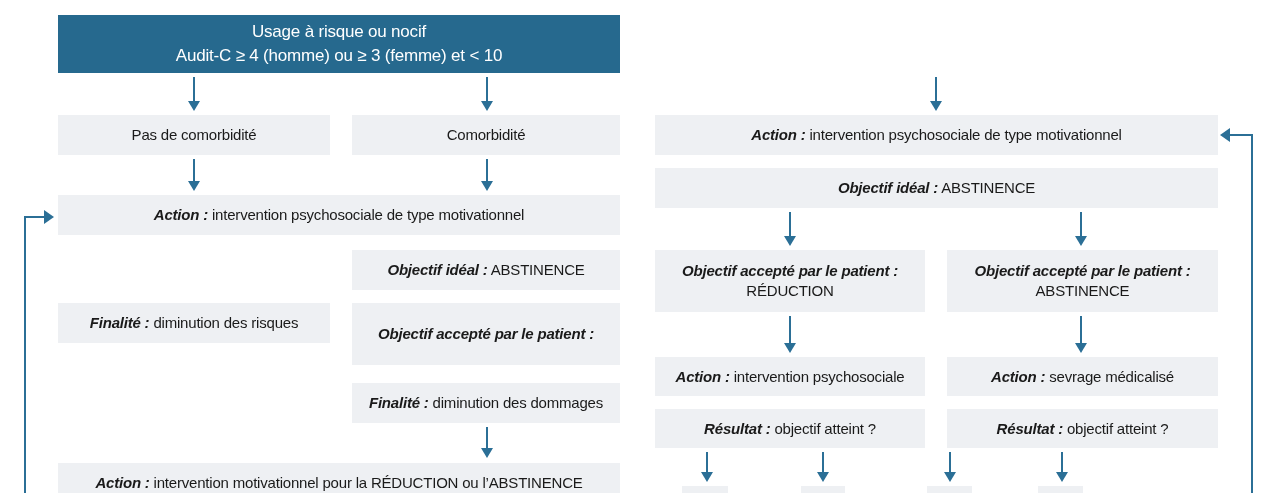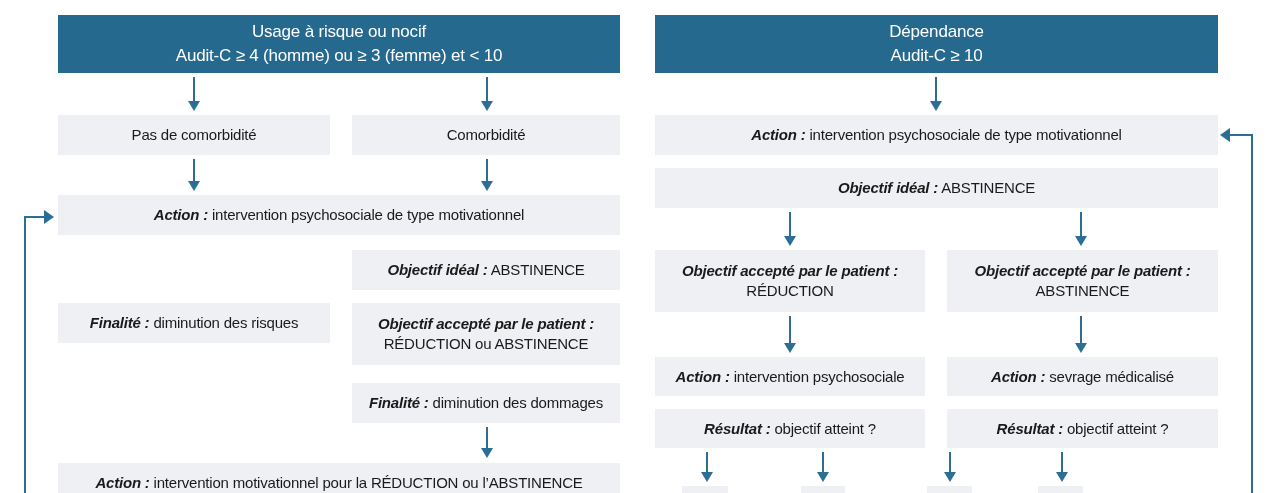--- a/index.html
+++ b/index.html
@@ -82,21 +82,20 @@
 
   <div class="box" style="left:58px;top:303px;width:272px;height:40px">
     <div class="content">
       <span class="pfx">Finalité :</span>
       <span>diminution des risques</span>
     </div>
   </div>
   <div class="box" style="left:352px;top:303px;width:268px;height:62px">
     <div class="content">
       <span class="pfx block">Objectif accepté par le patient :</span>
-      <span>RÉDUCTION ou ABSTINENCE</span>
     </div>
   </div>
 
   <div class="box" style="left:352px;top:383px;width:268px;height:40px">
     <div class="content">
       <span class="pfx">Finalité :</span>
       <span>diminution des dommages</span>
     </div>
   </div>
 
@@ -106,24 +105,20 @@
     <div class="content">
       <span class="pfx">Action :</span>
       <span>intervention motivationnel pour la RÉDUCTION ou l’ABSTINENCE</span>
     </div>
   </div>
 
   <div class="line" style="left:24px;top:216px;width:2px;height:277px"></div>
   <div class="line" style="left:24px;top:216px;width:22px;height:2px"></div>
   <div class="head-right" style="left:44px;top:210px"></div>
 
-  <div class="hdr" style="left:655px;top:15px;width:563px;height:58px">
-    <div>Dépendance</div>
-    <div>Audit-C ≥ 10</div>
-  </div>
 
   <div class="arrow-down" style="left:935px;top:77px;height:25px"></div>
 
   <div class="box" style="left:655px;top:115px;width:563px;height:40px">
     <div class="content">
       <span class="pfx">Action :</span>
       <span>intervention psychosociale de type motivationnel</span>
     </div>
   </div>
 

